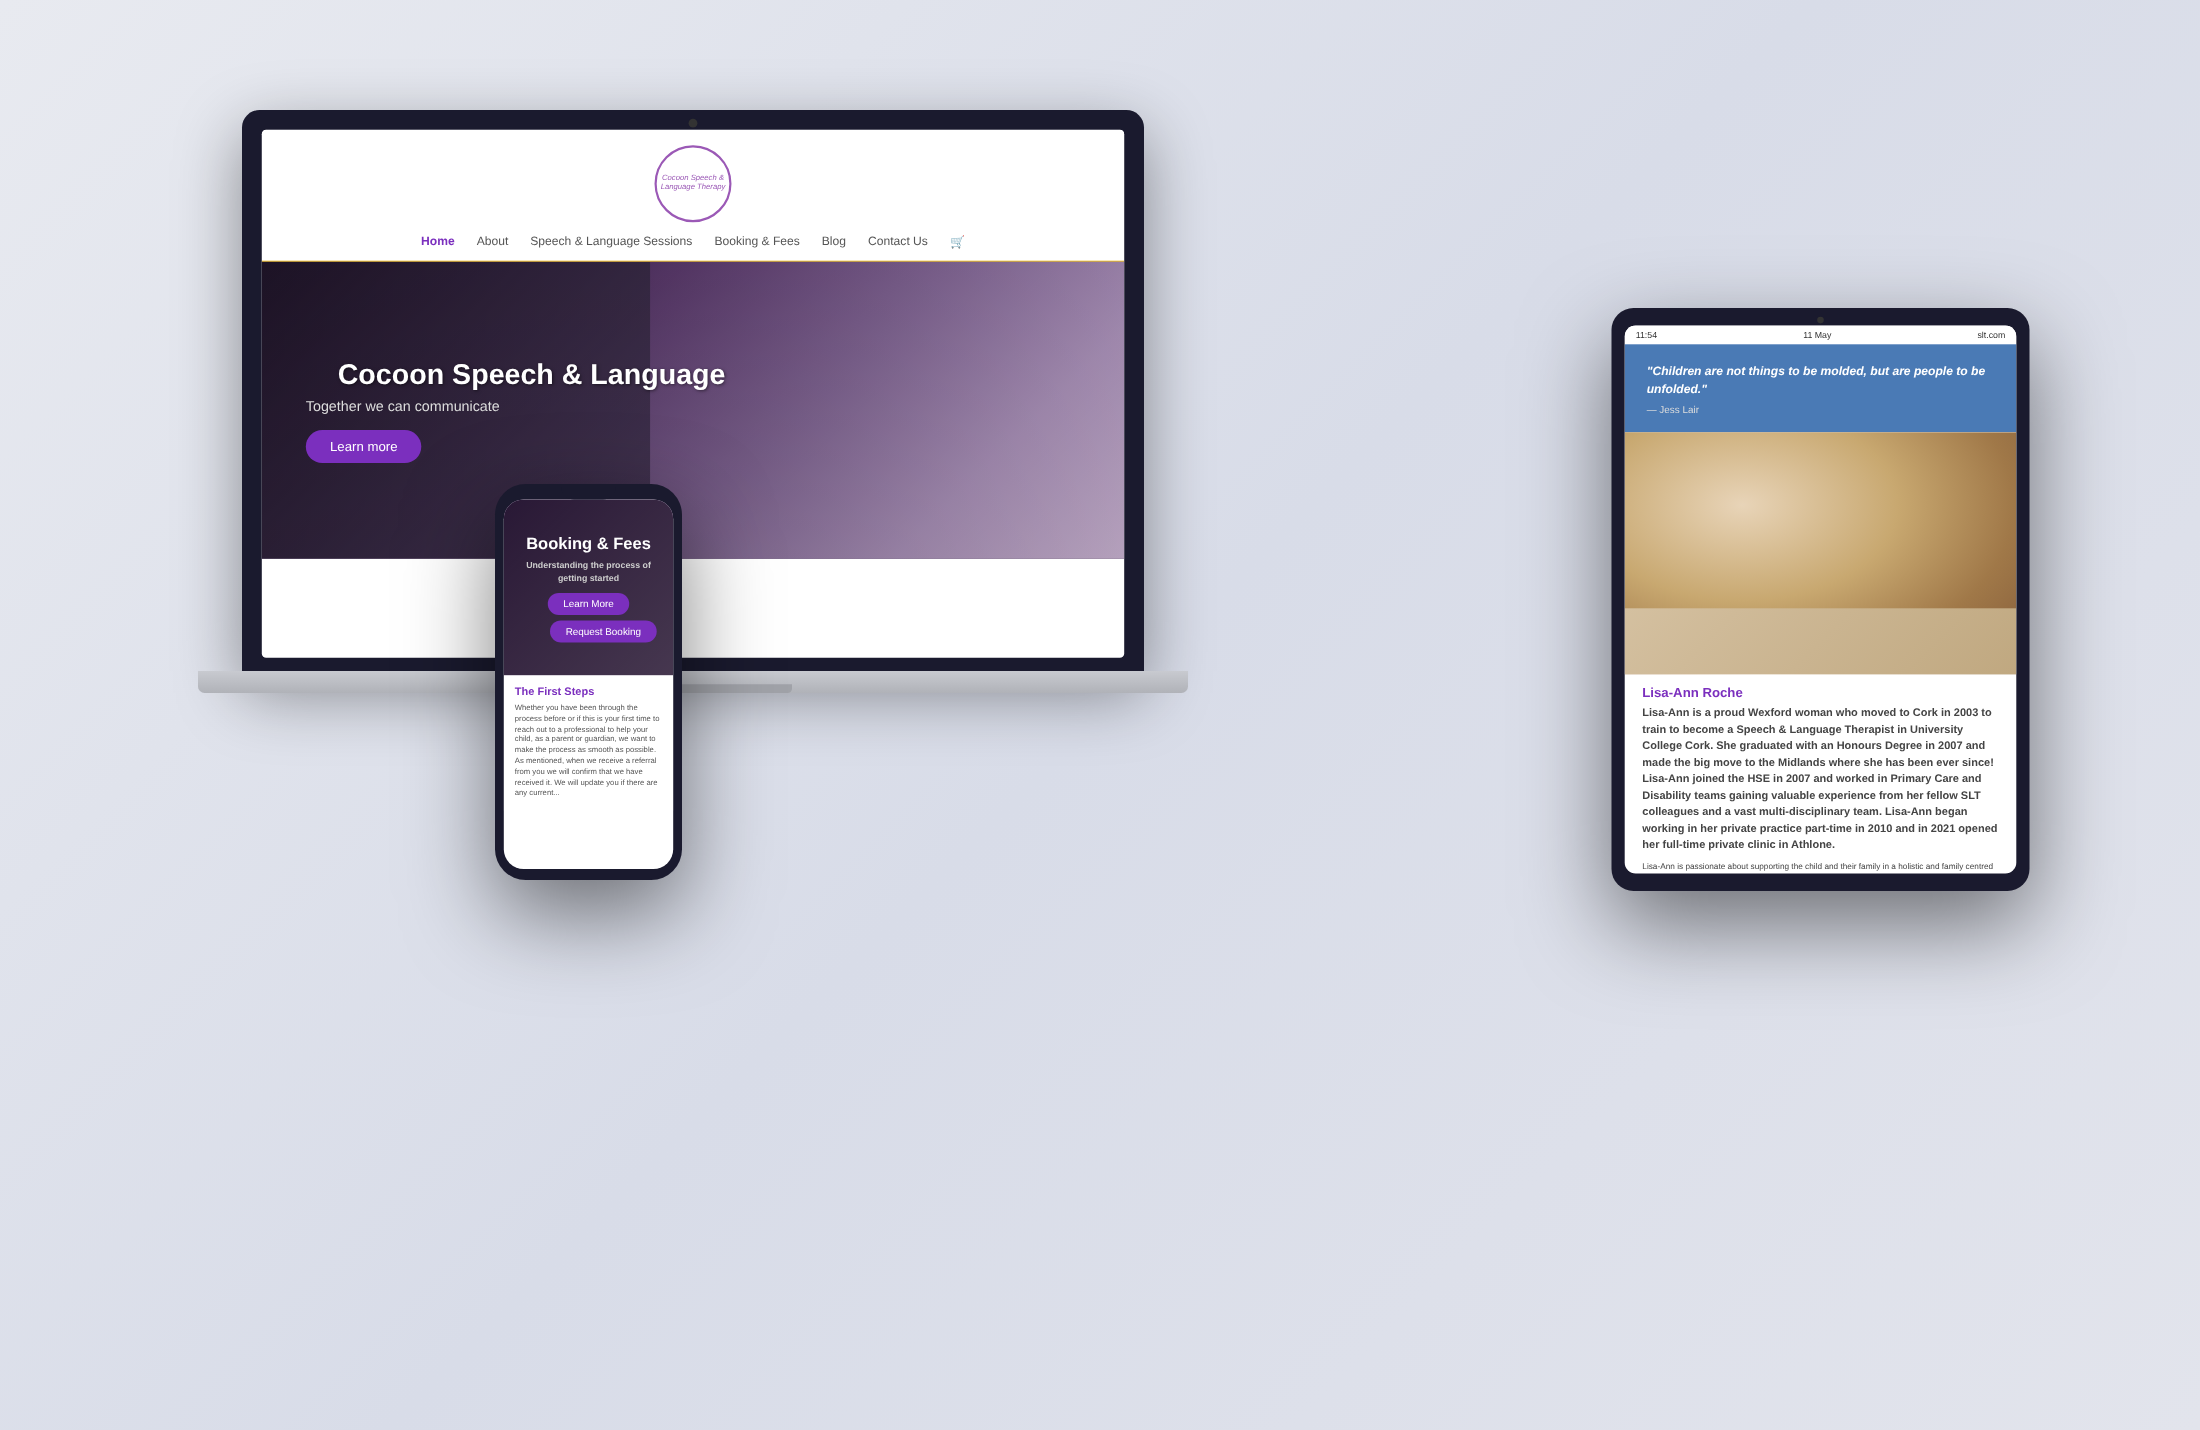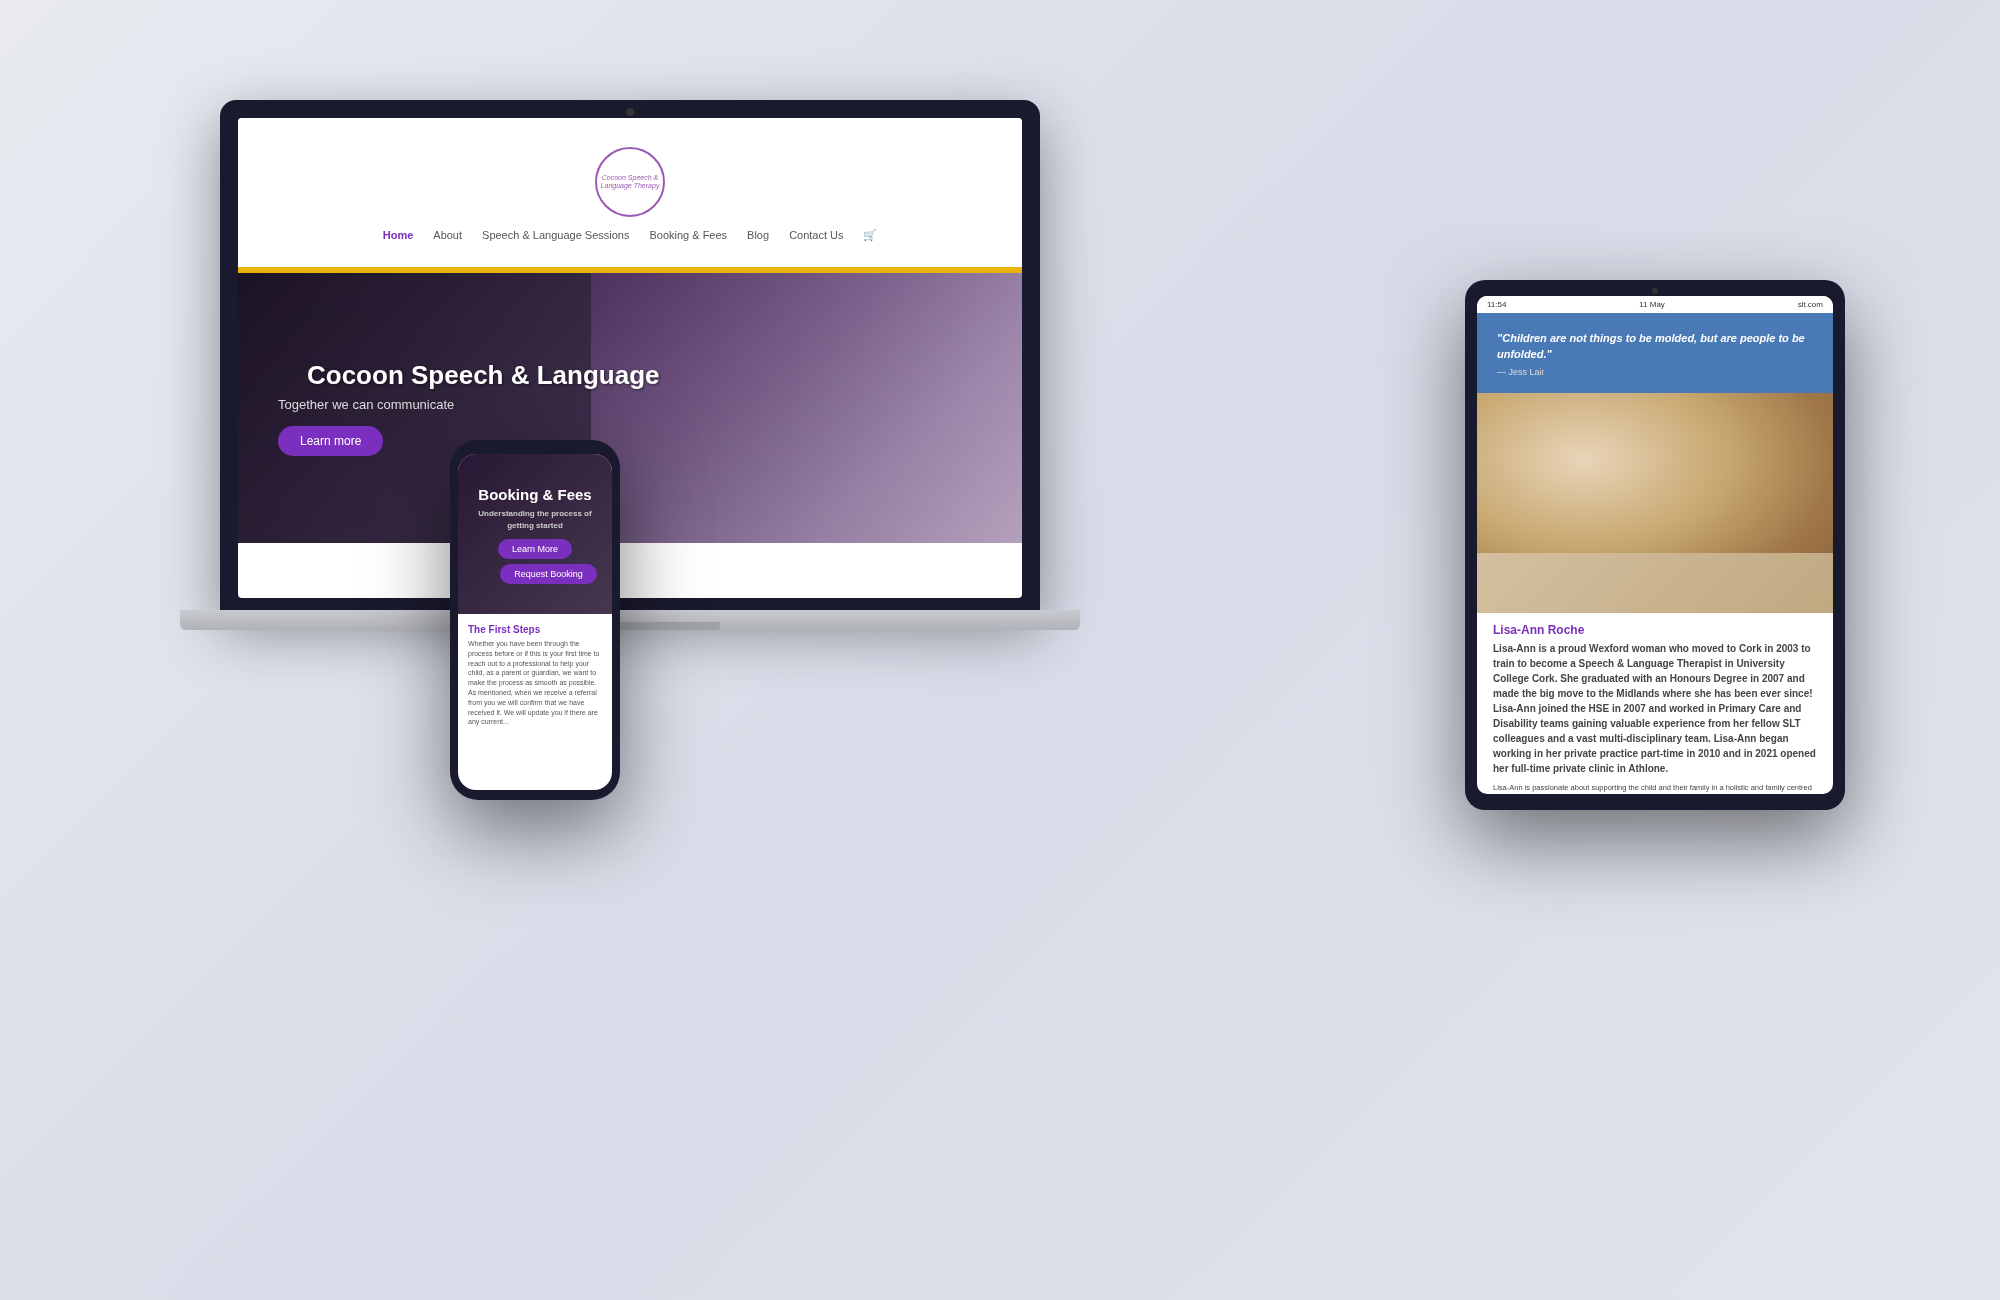--- a/index.html
+++ b/index.html
@@ -67,25 +67,25 @@
       transform: translateX(-50%);
       width: 180px;
       height: 8px;
       background: #a0a2a8;
       border-radius: 0 0 4px 4px;
     }
 
     
     .laptop-nav {
       background: #fff;
-      padding: 19px 20px;
+      padding: 4px 20px;
       display: flex;
       align-items: center;
       justify-content: center;
-      border-bottom: 6px solid #eab308;
+      border-bottom: 1px solid #eab308;
       flex-direction: column;
     }
     .laptop-logo {
       text-align: center;
       padding: 10px 0 6px;
     }
     .laptop-logo-circle {
       width: 70px;
       height: 70px;
       border: 2px solid #9b59b6;

